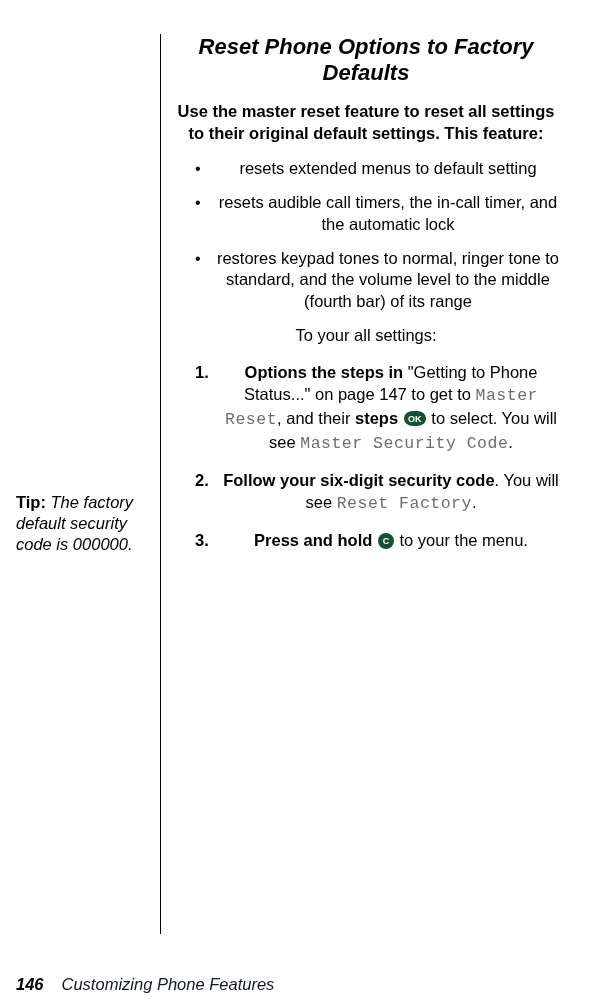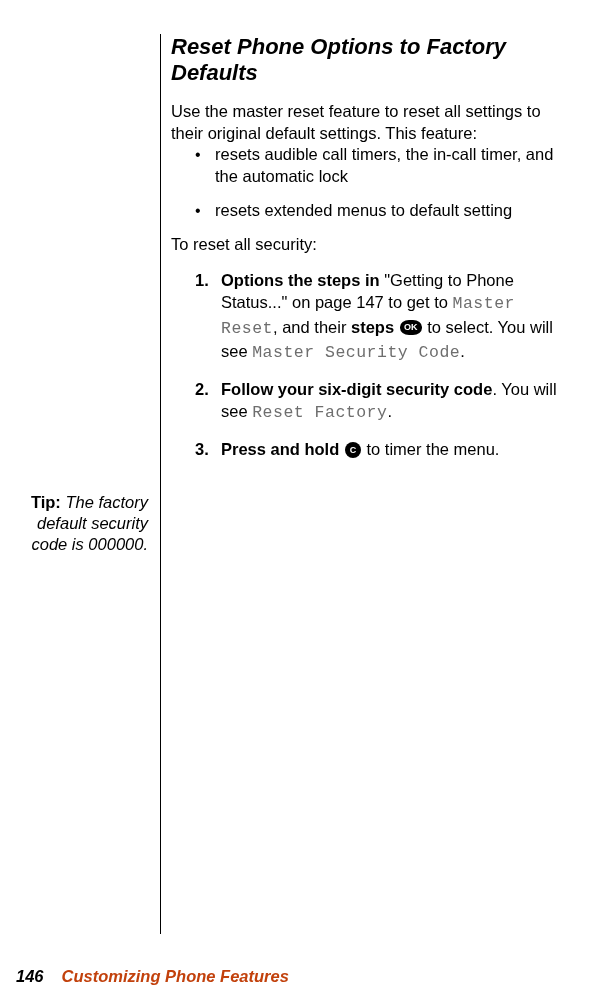--- a/index.html
+++ b/index.html
@@ -1,54 +1,54 @@
 <!DOCTYPE html>
 <html><head>
   <meta charset="utf-8">
   <style>
     * { box-sizing: border-box; margin: 0; padding: 0; }
     html, body { width: 589px; height: 1002px; background: #fff; font-family: Arial, Helvetica, sans-serif; color: #000; }
     .page { position: relative; width: 589px; height: 1002px; padding: 34px 28px 30px 16px; }
     .columns { display: flex; height: 900px; }
-    .sidebar { width: 144px; padding-right: 12px; padding-top: 458px; text-align: right; }
+    .sidebar { width: 144px; padding-right: 12px; padding-top: 458px; }
     .sidebar .tip-line { font-size: 16.5px; line-height: 1.28; }
     .tip-label { font-weight: bold; }
     .tip-body { font-style: italic; }
     .divider { width: 1px; background: #000; margin-right: 10px; align-self: stretch; }
-    .main { flex: 1; padding-left: 0; padding-right: 0; }
+    .main { flex: 1; padding-left: 0; padding-right: 0; text-align: center; }
     h1 { font-size: 22px; font-weight: bold; font-style: italic; line-height: 1.2; margin-bottom: 14px; }
-    .intro { font-size: 16.5px; line-height: 1.32; margin-bottom: 0; }
+    .intro { font-size: 16.5px; line-height: 1.32; margin-bottom: 14px; font-weight: bold; }
     ul.bullets { list-style: none; padding-left: 24px; margin-bottom: 12px; }
     ul.bullets li { font-size: 16.5px; line-height: 1.32; margin-bottom: 12px; position: relative; padding-left: 20px; }
     ul.bullets li::before { content: "•"; position: absolute; left: 0; top: 0; font-size: 16px; }
     .lead { font-size: 16.5px; line-height: 1.32; margin-bottom: 14px; }
     ol.steps { list-style: none; padding-left: 24px; }
     ol.steps li { font-size: 16.5px; line-height: 1.34; margin-bottom: 14px; padding-left: 26px; position: relative; }
     ol.steps li .num { position: absolute; left: 0; top: 0; font-weight: bold; }
     .bold { font-weight: bold; }
     .lcd { font-family: "Courier New", monospace; letter-spacing: 0.5px; color: #6e6e6e; }
     .key {
       display: inline-flex;
       align-items: center;
       justify-content: center;
       width: 22px; height: 15px;
-      background: #000000;
+      background: #14532d;
       color: #fff;
       border-radius: 9px / 7px;
       font-size: 9px;
       font-weight: bold;
       vertical-align: middle;
       position: relative;
       top: -1px;
       margin: 0 1px;
     }
     .key.round { width: 16px; height: 16px; border-radius: 50%; }
-    .footer { position: absolute; left: 16px; bottom: 16px; display: flex; align-items: baseline; gap: 18px; margin-top: 16px; }
+    .footer { position: absolute; left: 16px; bottom: 8px; display: flex; align-items: baseline; gap: 18px; margin-top: 16px; }
     .footer .pagenum { font-size: 16.5px; font-weight: bold; font-style: italic; color: #000; }
-    .footer .chapter { font-size: 16.5px; font-style: italic; color: #c2410c; font-weight: bold; }
+    .footer .chapter { font-size: 16.5px; font-style: italic; color: #0f172a; }
   </style>
 </head>
 <body>
 
 <div class="page">
   <div class="columns">
 
     <div class="sidebar">
       <p class="tip-line">
         <span class="tip-label">Tip:</span><span class="tip-body"> The factory default security code is 000000.</span>
@@ -56,38 +56,39 @@
     </div>
 
     <div class="divider"></div>
 
     <div class="main">
       <h1>Reset Phone Options to Factory Defaults</h1>
 
       <p class="intro">Use the master reset feature to reset all settings to their original default settings. This feature:</p>
 
       <ul class="bullets">
+        <li>resets extended menus to default setting</li>
         <li>resets audible call timers, the in-call timer, and the automatic lock</li>
-        <li>resets extended menus to default setting</li>
+        <li>restores keypad tones to normal, ringer tone to standard, and the volume level to the middle (fourth bar) of its range</li>
       </ul>
 
-      <p class="lead">To reset all security:</p>
+      <p class="lead">To your all settings:</p>
 
       <ol class="steps">
         <li>
           <span class="num">1.</span>
           <span class="bold">Options the steps in</span><span> "Getting to Phone Status..." on page 147 to get to </span><span class="lcd">Master Reset</span><span>, and their </span><span class="bold">steps</span> <span class="key">OK</span><span> to select. You will see </span><span class="lcd">Master Security Code</span><span>.</span>
         </li>
         <li>
           <span class="num">2.</span>
           <span class="bold">Follow your six-digit security code</span><span>. You will see </span><span class="lcd">Reset Factory</span><span>.</span>
         </li>
         <li>
           <span class="num">3.</span>
-          <span class="bold">Press and hold</span> <span class="key round">C</span><span> to timer the menu.</span>
+          <span class="bold">Press and hold</span> <span class="key round">C</span><span> to your the menu.</span>
         </li>
       </ol>
     </div>
 
   </div>
 
   <div class="footer">
     <span class="pagenum">146</span>
     <span class="chapter">Customizing Phone Features</span>
   </div>

